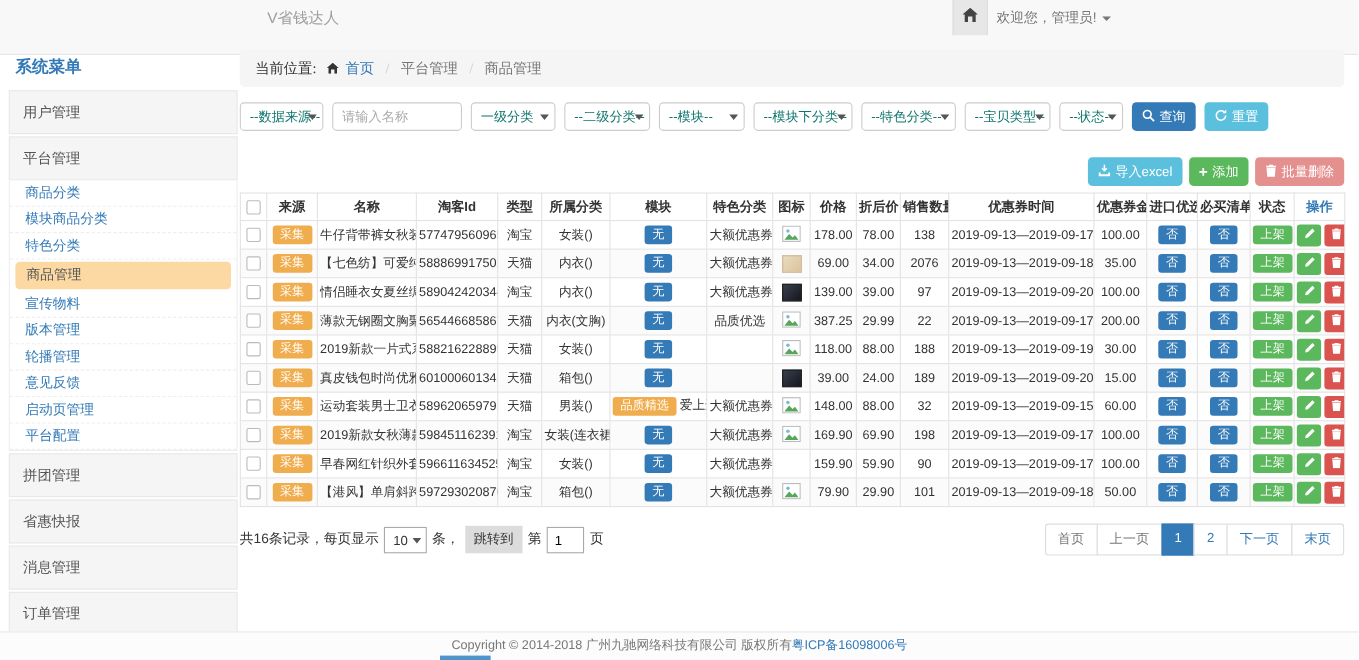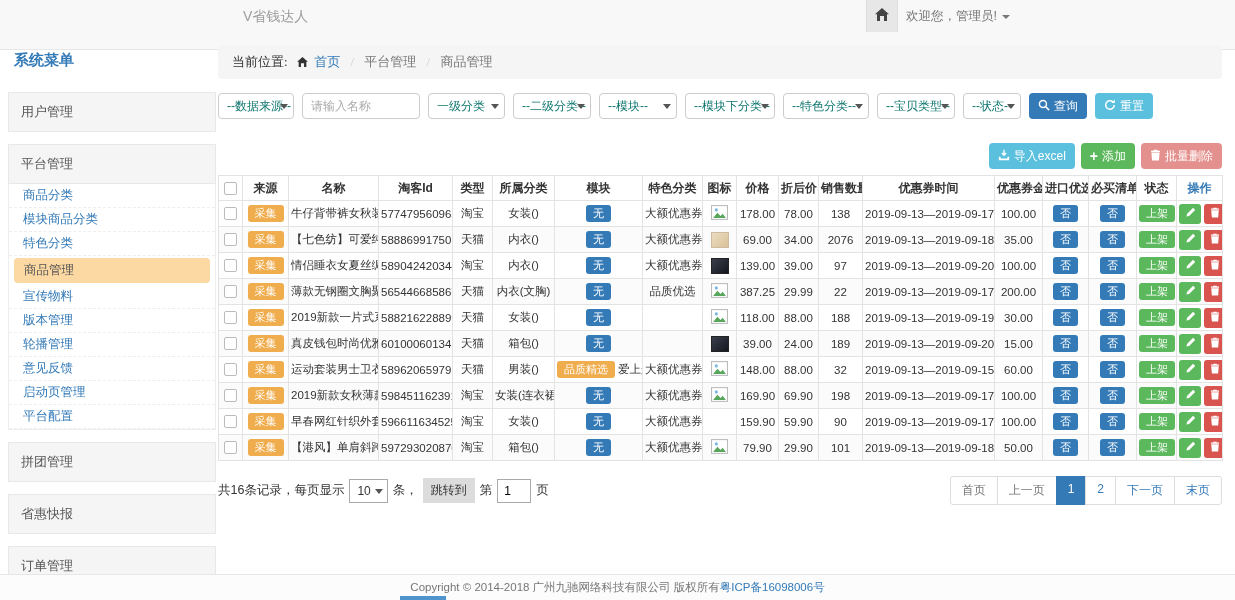--- a/index.html
+++ b/index.html
@@ -13,21 +13,21 @@
   .tb-welcome { position:absolute; left:906px; top:0; line-height:32px; font-size:12.5px; color:#777; cursor:pointer; }
   .tb-caret { display:inline-block; margin-left:5px; width:0; height:0; border-left:4px solid transparent; border-right:4px solid transparent; border-top:4px solid #777; vertical-align:middle; }
 
   
   .layout { position:absolute; top:33px; left:0; right:0; bottom:26px; overflow:hidden; }
   .sidebar { position:absolute; left:8px; top:10px; width:208px; }
   .main { position:absolute; left:218px; top:12px; width:1004px; }
 
   
   .sb-heading { color:#337ab7; font-weight:bold; font-size:15px; padding:8px 6px 10px; }
-  .sb-top { background:#f5f5f5; border:1px solid #e8e8e8; padding:10px 12px; font-size:13px; color:#555; cursor:pointer; margin-top:12px; }
+  .sb-top { background:#f5f5f5; border:1px solid #e8e8e8; padding:10px 12px; font-size:13px; color:#555; cursor:pointer; margin-top:2px; }
   .sb-sub-wrap { background:#fff; border:1px solid #eee; border-top:none; }
   .sb-sub { padding:5px 14px; font-size:12.5px; color:#337ab7; border-bottom:1px dashed #eee; cursor:pointer; line-height:13px; }
   .sb-sub.active { background:#fcd9a2; border-radius:4px; margin:2px 5px; color:#555; border-bottom:none; padding:6px 10px; }
 
   
   .breadcrumb { background:#f5f5f5; border-radius:4px; padding:8px 14px; font-size:13px; color:#333; margin-bottom:14px;font-family:Liberation Serif, serif; }
   .bc-home-ic { display:inline-block; vertical-align:-1px; margin:0 3px 0 6px; }
   .bc-link { color:#337ab7; cursor:pointer; }
   .bc-sep { color:#ccc; margin:0 7px; }
   .bc-item { color:#777; }
@@ -127,22 +127,22 @@
           <div class="sb-sub active">商品管理</div>
           <div class="sb-sub">宣传物料</div>
           <div class="sb-sub">版本管理</div>
           <div class="sb-sub">轮播管理</div>
           <div class="sb-sub">意见反馈</div>
           <div class="sb-sub">启动页管理</div>
           <div class="sb-sub">平台配置</div>
         </div>
         <div class="sb-top">拼团管理</div>
         <div class="sb-top">省惠快报</div>
+        <div class="sb-top">消息管理</div>
         <div class="sb-top">订单管理</div>
-        <div class="sb-top">消息管理</div>
       </div>
   </aside>
 
   <main class="main">
 
     <div class="breadcrumb">
       <span>当前位置:</span>
       <span class="bc-home-ic"><svg width="11" height="10" viewBox="0 0 14 13">
             <path d="M7 0l7 6.2h-2V13H9V8H5v5H2V6.2H0z" fill="#333"></path>
           </svg></span>

